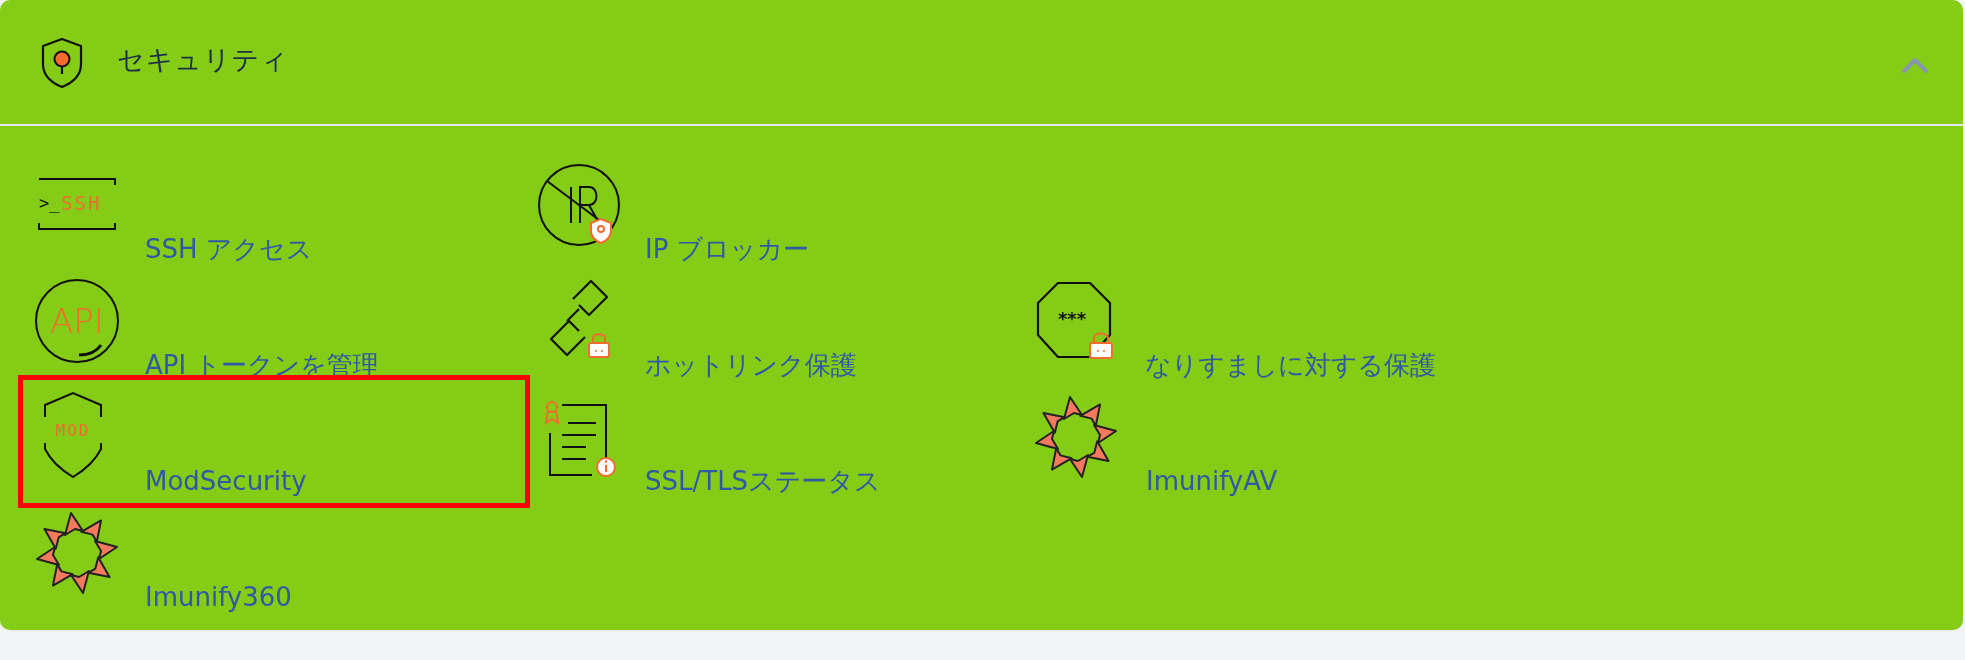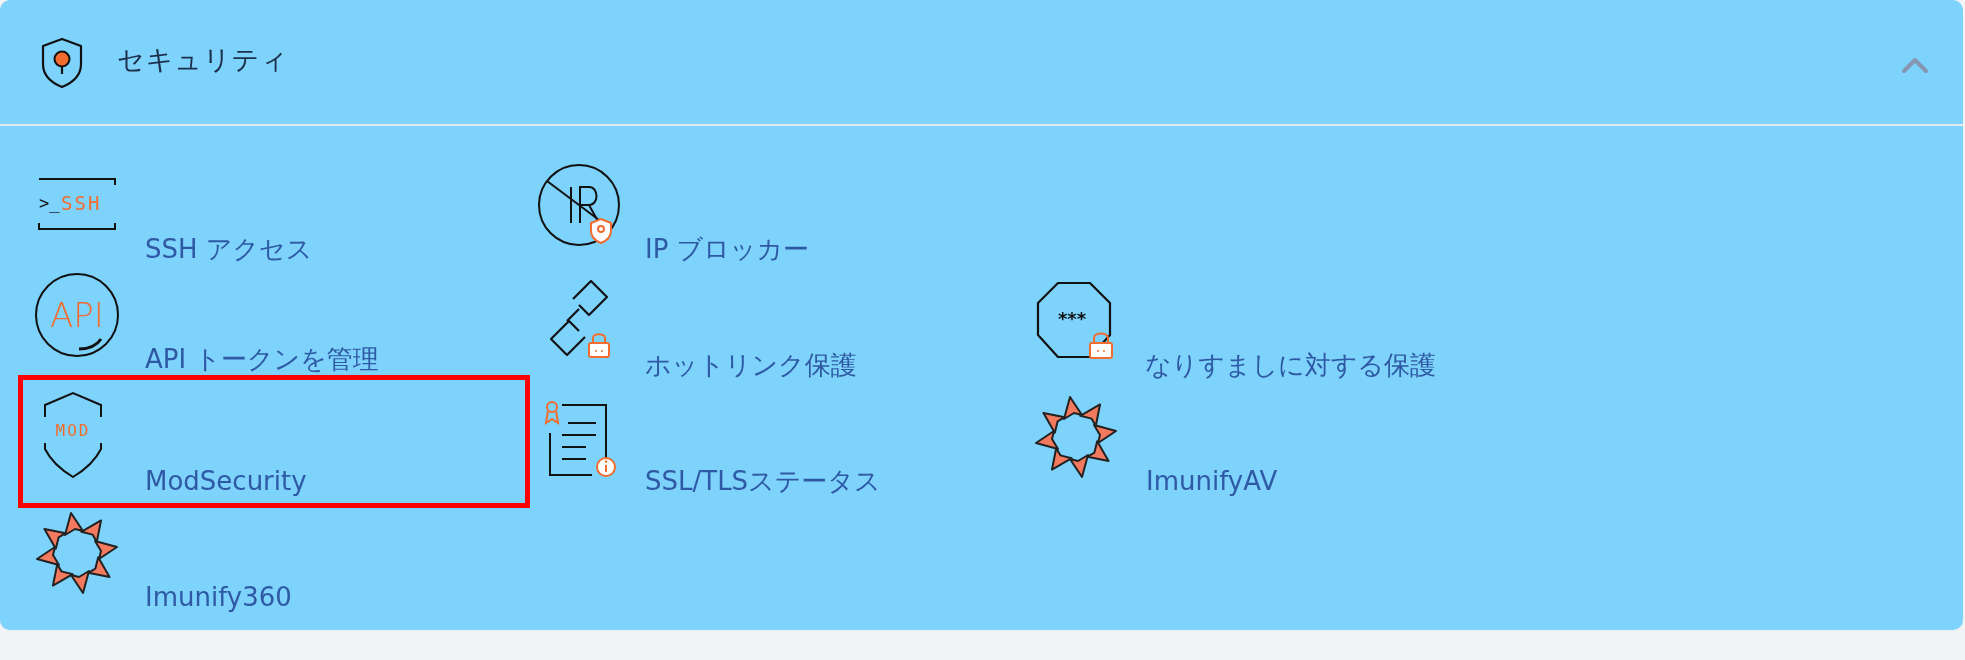--- a/index.html
+++ b/index.html
@@ -4,21 +4,21 @@
 <style>
   html, body { margin: 0; padding: 0; }
   body {
     width: 1965px; height: 660px; overflow: hidden;
     background: #f2f3f4;
     font-family: "DejaVu Sans", "Liberation Sans", sans-serif;
   }
   .card {
     position: absolute; left: 0; top: 0;
     width: 1963px; height: 630px;
-    background: #7dd3fc;
+    background: #84cc16;
     border-radius: 10px;
     box-shadow: 0 1px 2px rgba(0,0,0,0.04);
     text-decoration: underline;
   }
   .card-header {
     position: absolute; left: 0; top: 0; width: 100%; height: 124px;
     border-bottom: 2px solid #e4e9f1;
     cursor: pointer;
   }
   .hdr-icon { position: absolute; left: 38px; top: 36px; width: 48px; height: 54px; }
@@ -76,21 +76,21 @@
       <line x1="14" y1="22" x2="78" y2="70" stroke="#111" stroke-width="2"></line>
       <line x1="38" y1="28" x2="38" y2="64" stroke="#111" stroke-width="2"></line>
       <path d="M47 64 L47 28 L56 28 C66 28 66 46 56 46 L47 46 M56 46 L66 64" fill="none" stroke="#111" stroke-width="2"></path>
       <path d="M68 60 L78 64 L78 72 C78 78 73 82 68 84 C63 82 58 78 58 72 L58 64 Z" fill="#fff" stroke="#f26c2f" stroke-width="2"></path>
       <circle cx="68" cy="70" r="3" fill="none" stroke="#f26c2f" stroke-width="2"></circle>
     </svg>
     <span class="label" style="left:112px;">IP ブロッカー</span>
   </div>
 
 
-  <div class="item" style="left:31px; top:265px;">
+  <div class="item" style="left:31px; top:271px;">
     <svg class="icon" viewBox="0 0 92 92">
       <circle cx="46" cy="46" r="41" fill="none" stroke="#111" stroke-width="2"></circle>
       <path d="M48 80 C58 80 66 76 70 70" fill="none" stroke="#111" stroke-width="3"></path>
       <text x="46" y="58" text-anchor="middle" font-family="DejaVu Sans, sans-serif" font-size="34" font-weight="200" fill="#f26c2f">API</text>
     </svg>
     <span class="label" style="left:114px;">API トークンを管理</span>
   </div>
 
   <div class="item" style="left:533px; top:271px;">
     <svg class="icon" viewBox="0 0 92 92">

